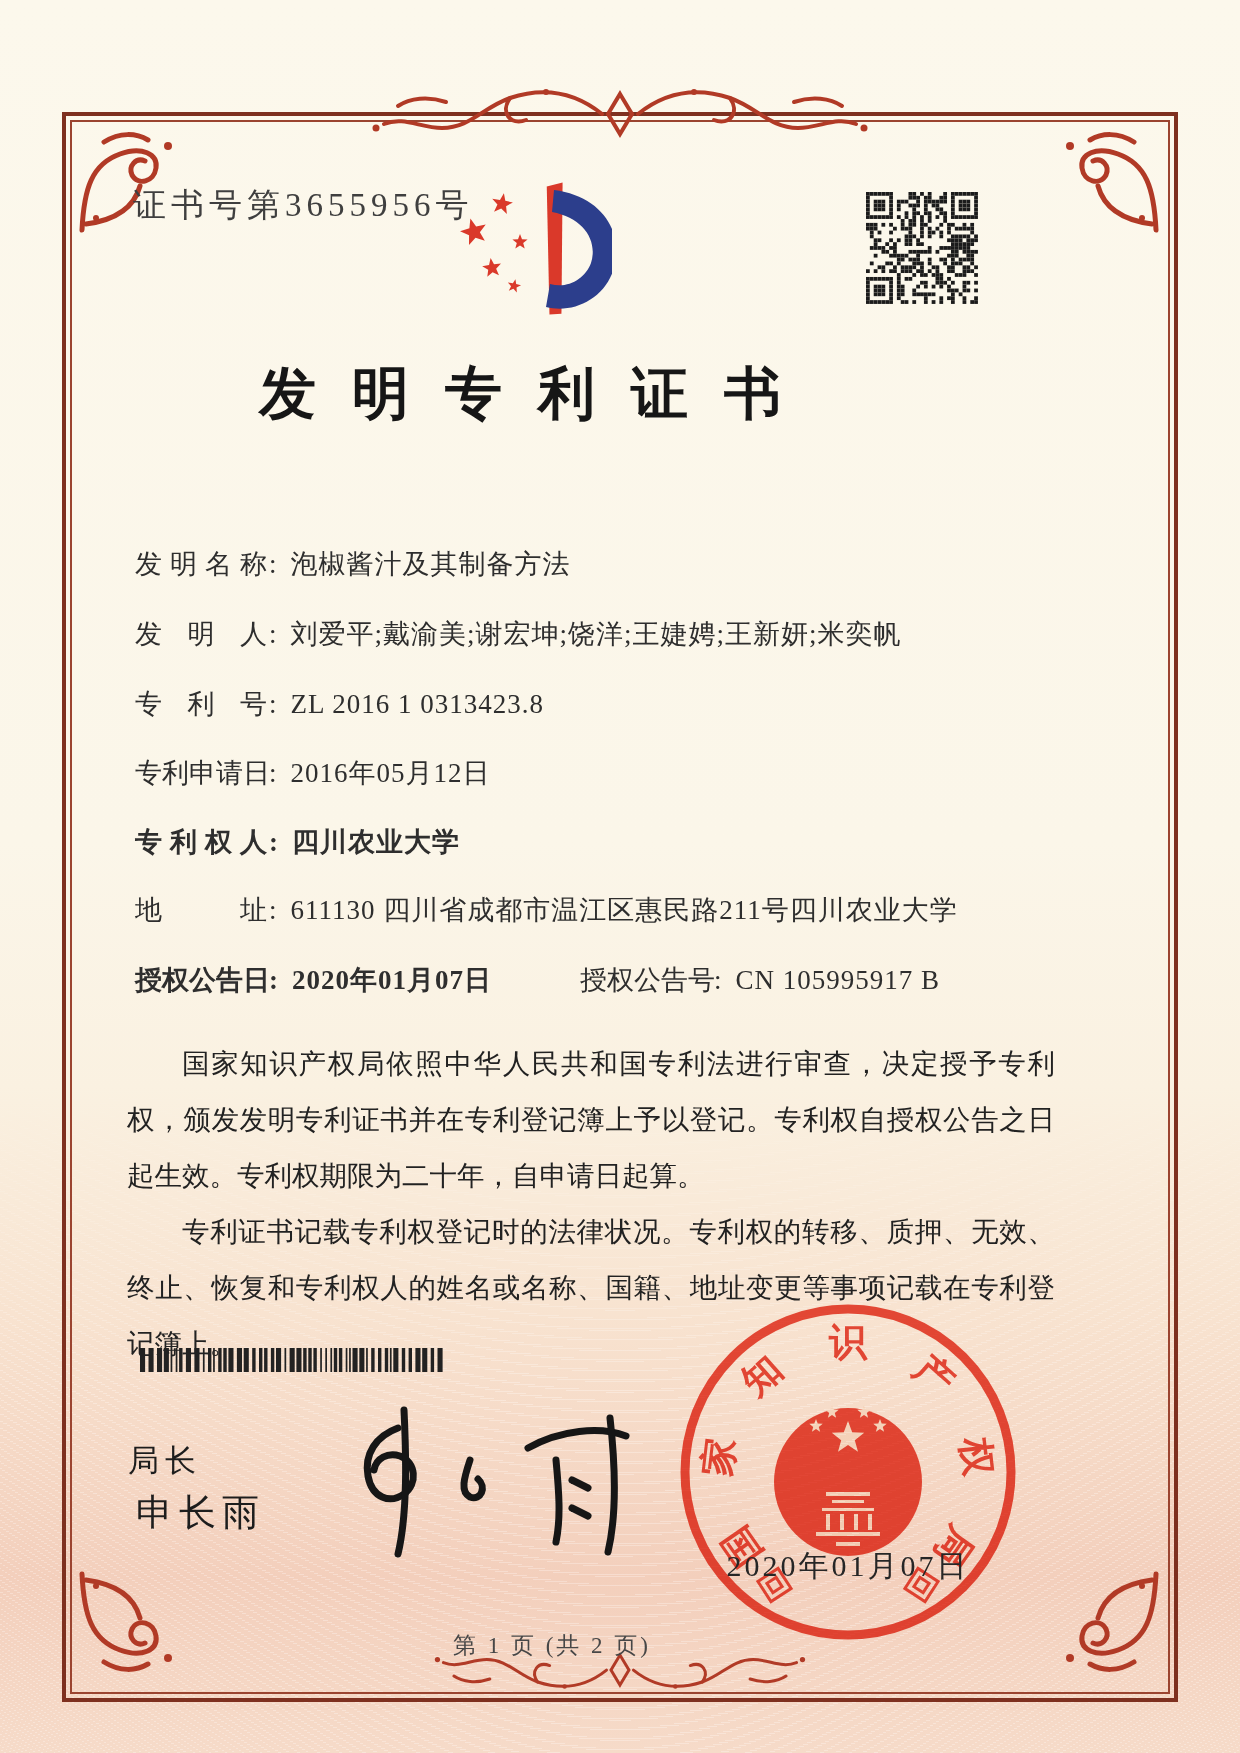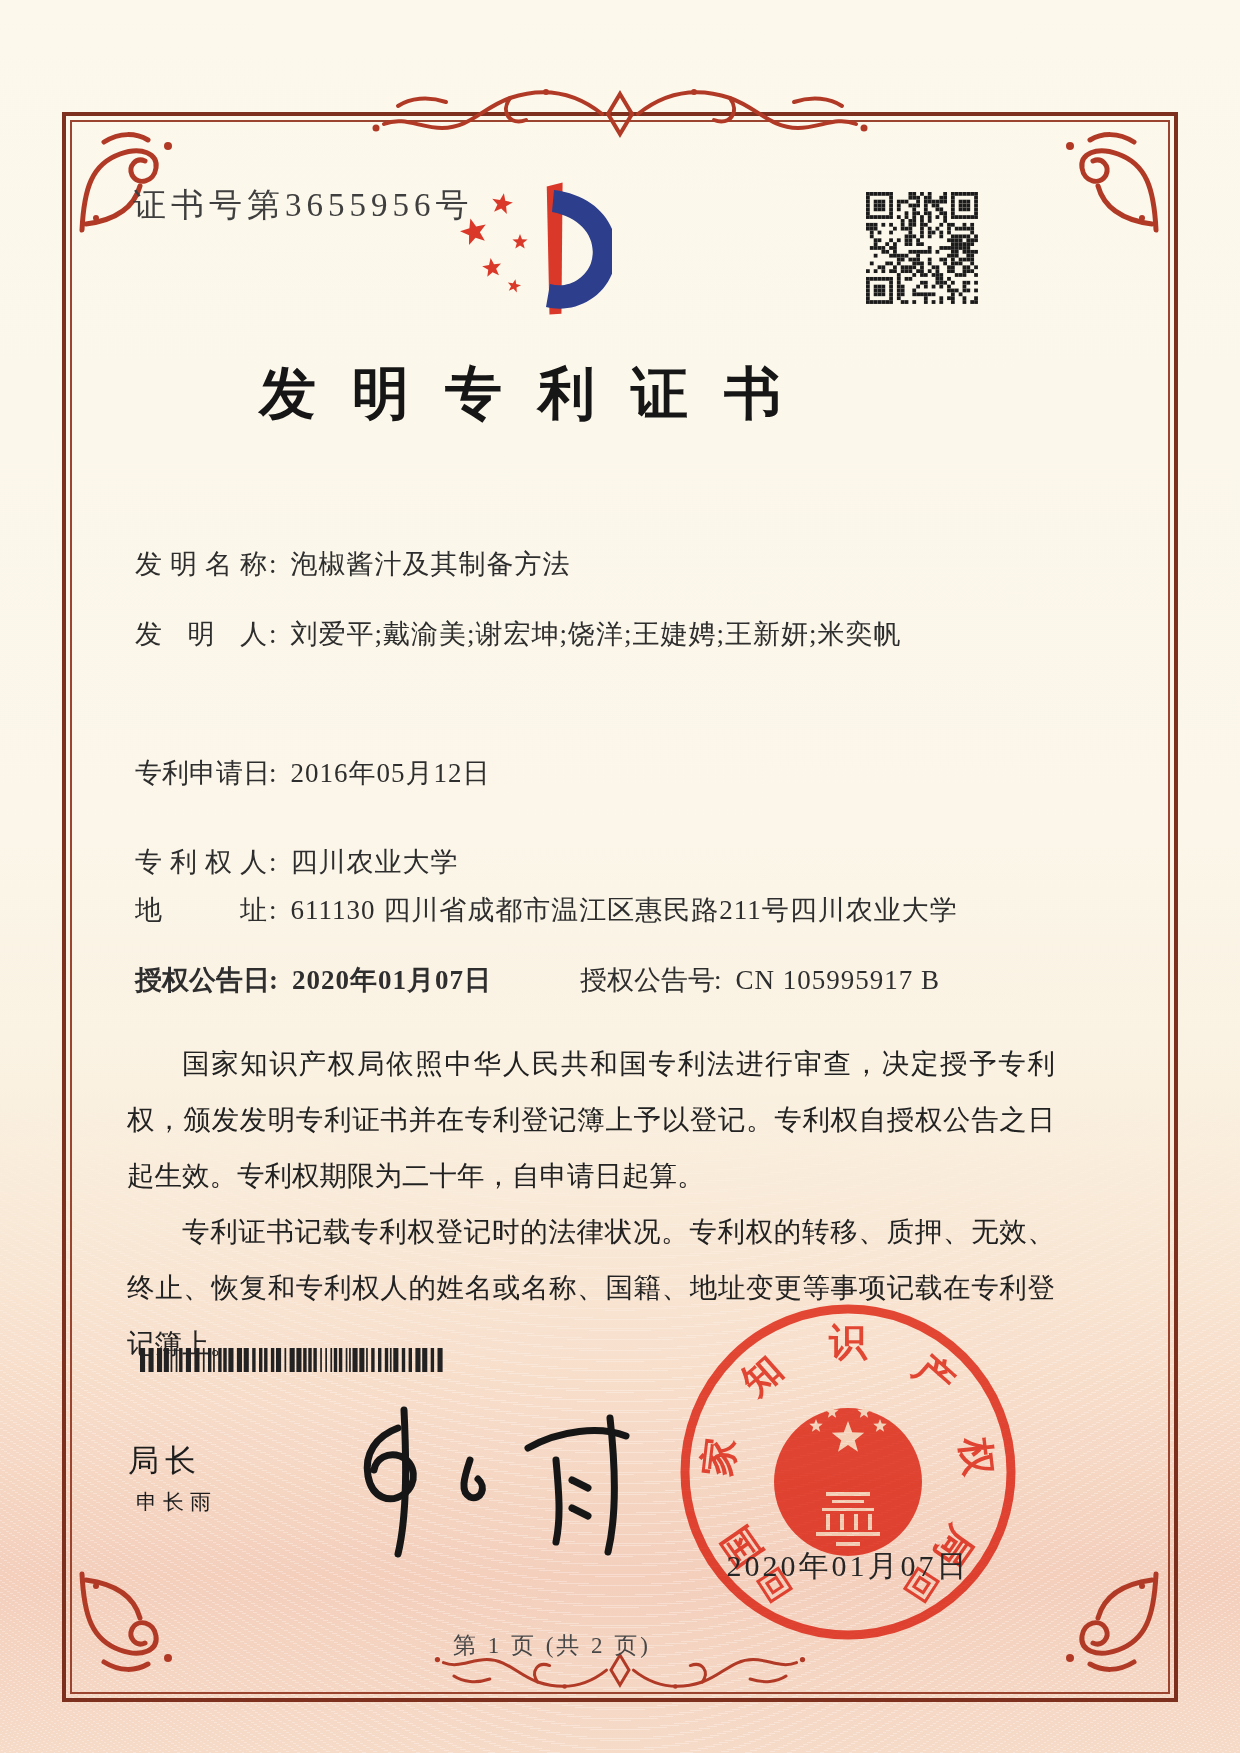--- a/index.html
+++ b/index.html
@@ -27,31 +27,31 @@
   .orn-bottom{position:absolute;left:418px;top:1646px;width:404px;height:48px;transform:scaleY(-1);}
   .cert-no{position:absolute;left:133px;top:183px;font-size:33px;letter-spacing:5px;color:#3f3f3f;}
   .logo{position:absolute;left:452px;top:178px;width:160px;height:142px;}
   .qr{position:absolute;left:866px;top:192px;width:112px;height:112px;}
   .title{position:absolute;left:0;top:356px;width:1040px;text-align:center;
     font-size:57px;font-weight:bold;color:#161616;letter-spacing:36px;text-indent:36px;}
   .frow{position:absolute;left:135px;white-space:nowrap;font-size:27px;color:#2e2e2e;}
   .f-label{display:inline-block;width:132px;text-align:justify;text-align-last:justify;}
   .f-colon{margin:0 14px 0 2px;}
   .f-value{letter-spacing:1px;}
-  .r0{top:546px;} .r1{top:616px;} .r2{top:686px;} .r3{top:755px;} .r4{top:844px;} .r5{top:892px;}
+  .r0{top:546px;} .r1{top:616px;} .r2{top:686px;} .r3{top:755px;} .r4{top:824px;font-weight:bold;} .r5{top:892px;}
   .grant{position:absolute;left:0;top:962px;width:1240px;height:40px;font-size:27px;color:#2e2e2e;white-space:nowrap;}
   .grant .g1{position:absolute;left:135px;font-weight:bold;}
   .grant .g2{position:absolute;left:580px;}
   .body-text{position:absolute;left:127px;top:1036px;width:928px;font-size:27.5px;line-height:56px;
     text-align:justify;color:#222;}
   .body-text p{margin:0;text-indent:2em;}
   .barcode{position:absolute;left:140px;top:1348px;width:308px;height:24px;}
   .officer-title{position:absolute;left:128px;top:1440px;font-size:31px;color:#1d1d1d;
     font-family:"Liberation Sans","DejaVu Sans",sans-serif;letter-spacing:6px;}
-  .officer-name{position:absolute;left:136px;top:1488px;font-size:21px;color:#1d1d1d;
+  .officer-name{position:absolute;left:136px;top:1488px;font-size:37px;color:#1d1d1d;
     font-family:"Liberation Sans","DejaVu Sans",sans-serif;letter-spacing:6px;}
   .signature{position:absolute;left:318px;top:1402px;width:320px;height:160px;}
   .seal{position:absolute;left:676px;top:1300px;width:344px;height:344px;opacity:.92;mix-blend-mode:multiply;}
   .seal-date{position:absolute;left:690px;top:1546px;width:316px;text-align:center;
     font-size:30px;color:#262626;letter-spacing:3px;z-index:5;}
   .page-info{position:absolute;left:62px;top:1630px;width:980px;text-align:center;font-size:23px;color:#474747;letter-spacing:3px;}
   .back-note{position:absolute;left:62px;top:1804px;width:980px;text-align:center;font-size:27px;color:#333;letter-spacing:5px;}
 </style>
 </head>
 <body>
@@ -537,20 +537,21 @@
         <rect x="96.55" y="108.14" width="3.78" height="3.78" fill="#1b1b1b"></rect>
         <rect x="104.28" y="108.14" width="3.78" height="3.78" fill="#1b1b1b"></rect>
         <rect x="108.14" y="108.14" width="3.78" height="3.78" fill="#1b1b1b"></rect>
       </svg>
   </div>
 
   <div class="title">发明专利证书</div>
 
   <div class="frow r0"><span class="f-label">发明名称</span><span class="f-colon">:</span><span class="f-value">泡椒酱汁及其制备方法</span></div>
   <div class="frow r1"><span class="f-label">发明人</span><span class="f-colon">:</span><span class="f-value">刘爱平;戴渝美;谢宏坤;饶洋;王婕娉;王新妍;米奕帆</span></div>
+  <div class="frow r2"><span class="f-label">专利号</span><span class="f-colon">:</span><span class="f-value">ZL 2016 1 0313423.8</span></div>
   <div class="frow r3"><span class="f-label">专利申请日</span><span class="f-colon">:</span><span class="f-value">2016年05月12日</span></div>
   <div class="frow r4"><span class="f-label">专利权人</span><span class="f-colon">:</span><span class="f-value">四川农业大学</span></div>
   <div class="frow r5"><span class="f-label">地址</span><span class="f-colon">:</span><span class="f-value">611130 四川省成都市温江区惠民路211号四川农业大学</span></div>
 
   <div class="grant">
     <span class="g1"><span class="f-label">授权公告日</span><span class="f-colon">:</span><span class="f-value">2020年01月07日</span></span>
     <span class="g2"><span class="f-label">授权公告号</span><span class="f-colon">:</span><span class="f-value">CN 105995917 B</span></span>
   </div>
 
   <div class="body-text">

